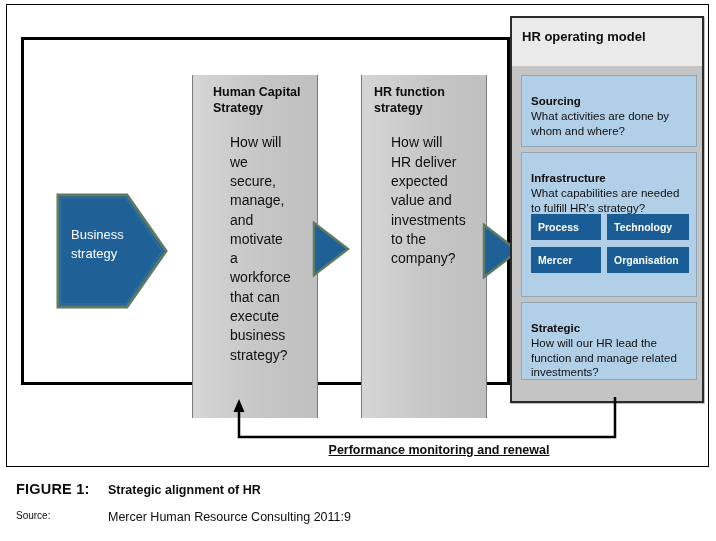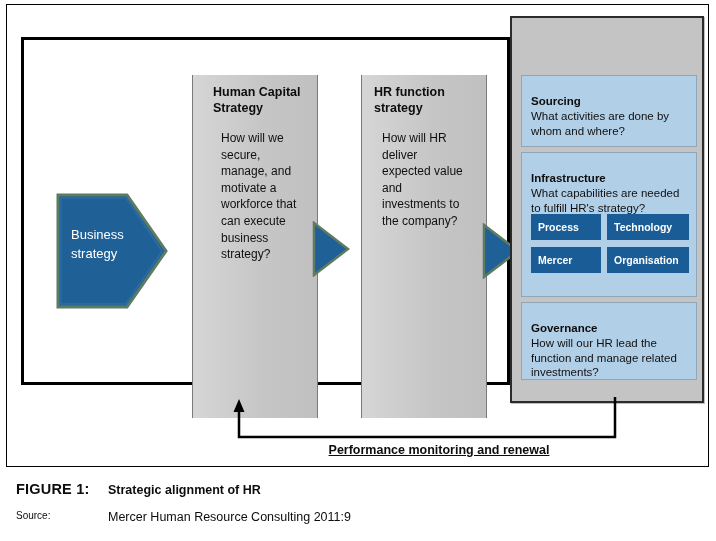--- a/index.html
+++ b/index.html
@@ -63,24 +63,24 @@
     background: linear-gradient(to right, #d6d6d6 0%, #c6c6c6 55%, #c0c0c0 100%);
   }
   .column-title {
     font-size: 12.5px;
     font-weight: bold;
     color: #0d0d0d;
     line-height: 1.25;
     margin: 0 0 14px 0;
   }
   .column-body {
-    font-size: 12px;
+    font-size: 14px;
     color: #101010;
     line-height: 1.38;
-    margin: 8px;
+    margin: 17px;
   }
 
   
   #business-strategy-arrow {
     position: absolute;
     left: 31px;
     top: 152px;
     width: 114px;
     height: 118px;
   }
@@ -283,40 +283,43 @@
     <div class="connector-triangle" id="triangle-2">
       <svg width="38" height="56" viewBox="0 0 38 56" xmlns="http://www.w3.org/2000/svg">
         <polygon points="2,2 36,28 2,54" fill="#1f6096" stroke="#5d7a62" stroke-width="2.5"></polygon>
       </svg>
     </div>
 
   </div>
 
   <div id="hr-operating-model">
 
+    <div id="hr-operating-model-header">
+      <span id="hr-operating-model-title">HR operating model</span>
+    </div>
 
     <div class="om-card" id="card-sourcing">
       <div class="om-card-title">Sourcing</div>
       <div class="om-card-body">What activities are done by whom and where?</div>
     </div>
 
     <div class="om-card" id="card-infrastructure">
       <div class="om-card-title">Infrastructure</div>
       <div class="om-card-body">What capabilities are needed to fulfill HR's strategy?</div>
 
       <div id="capability-grid">
         <div class="capability-chip">Process</div>
         <div class="capability-chip">Technology</div>
         <div class="capability-chip">Mercer</div>
         <div class="capability-chip">Organisation</div>
       </div>
     </div>
 
     <div class="om-card" id="card-governance">
-      <div class="om-card-title">Governance</div>
+      <div class="om-card-title">Strategic</div>
       <div class="om-card-body">How will our HR lead the function and manage related investments?</div>
     </div>
 
   </div>
 
   <div id="feedback-loop">
     <svg width="400" height="46" viewBox="0 0 400 46" xmlns="http://www.w3.org/2000/svg">
       <path d="M388,0 L388,40 L12,40 L12,12" fill="none" stroke="#000000" stroke-width="2.5"></path>
       <polygon points="12,2 6.5,15 17.5,15" fill="#000000"></polygon>
     </svg>

